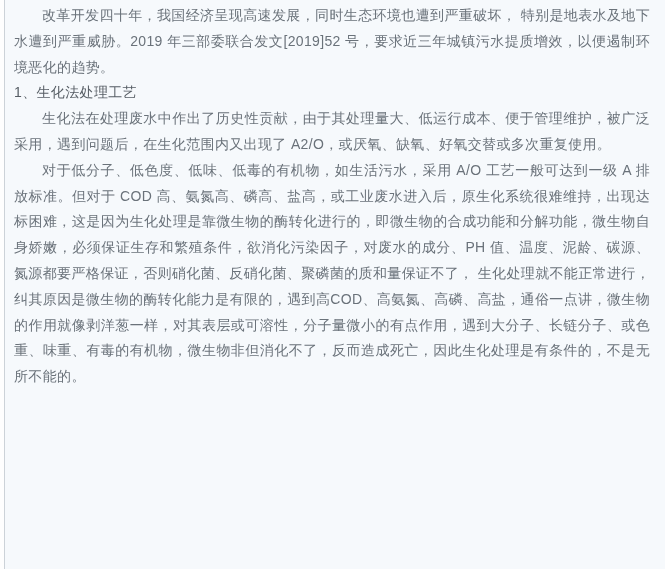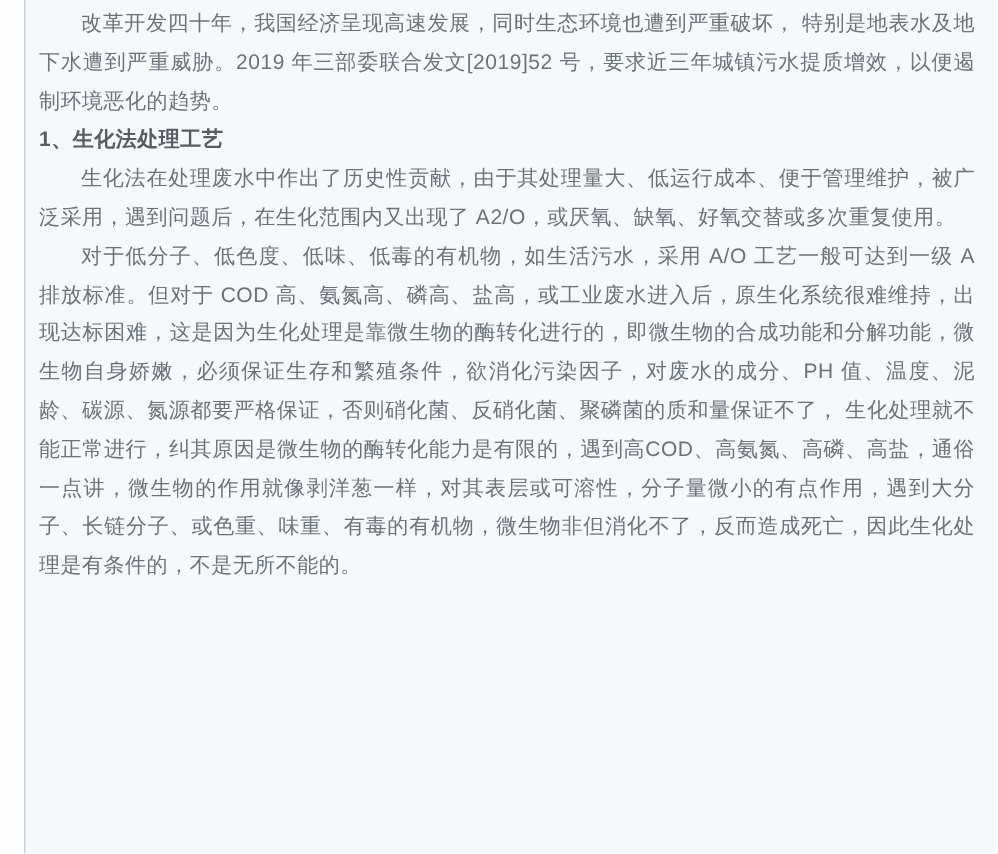--- a/index.html
+++ b/index.html
@@ -8,21 +8,21 @@
   }
   body {
     width: 665px;
     height: 569px;
     background: #fefefe;
     overflow: hidden;
     font-family: "Liberation Sans", sans-serif;
   }
   .doc-page {
     box-sizing: border-box;
-    margin-left: 16px;
+    margin-left: 4px;
     height: 569px;
     background: #f6f9fc;
     border-left: 1px solid #ccd2d8;
     padding: 3px 15px 0 9px;
     overflow: hidden;
   }
   .doc-page p {
     margin: 0;
     font-size: 14px;
     line-height: 25.8px;
@@ -30,21 +30,21 @@
     color: #6a727a;
     text-align: justify;
     text-indent: 2em;
   }
   .doc-page h3 {
     margin: 0;
     font-size: 14px;
     line-height: 25.8px;
     letter-spacing: 0.35px;
     color: #565d64;
-    font-weight: bold;
+    font-weight: normal;
     text-indent: 0;
     text-align: left;
   }
 </style>
 </head>
 <body>
 
 <div class="doc-page">
   <p>改革开发四十年，我国经济呈现高速发展，同时生态环境也遭到严重破坏， 特别是地表水及地下水遭到严重威胁。2019 年三部委联合发文[2019]52 号，要求近三年城镇污水提质增效，以便遏制环境恶化的趋势。</p>
   <h3>1、生化法处理工艺</h3>

